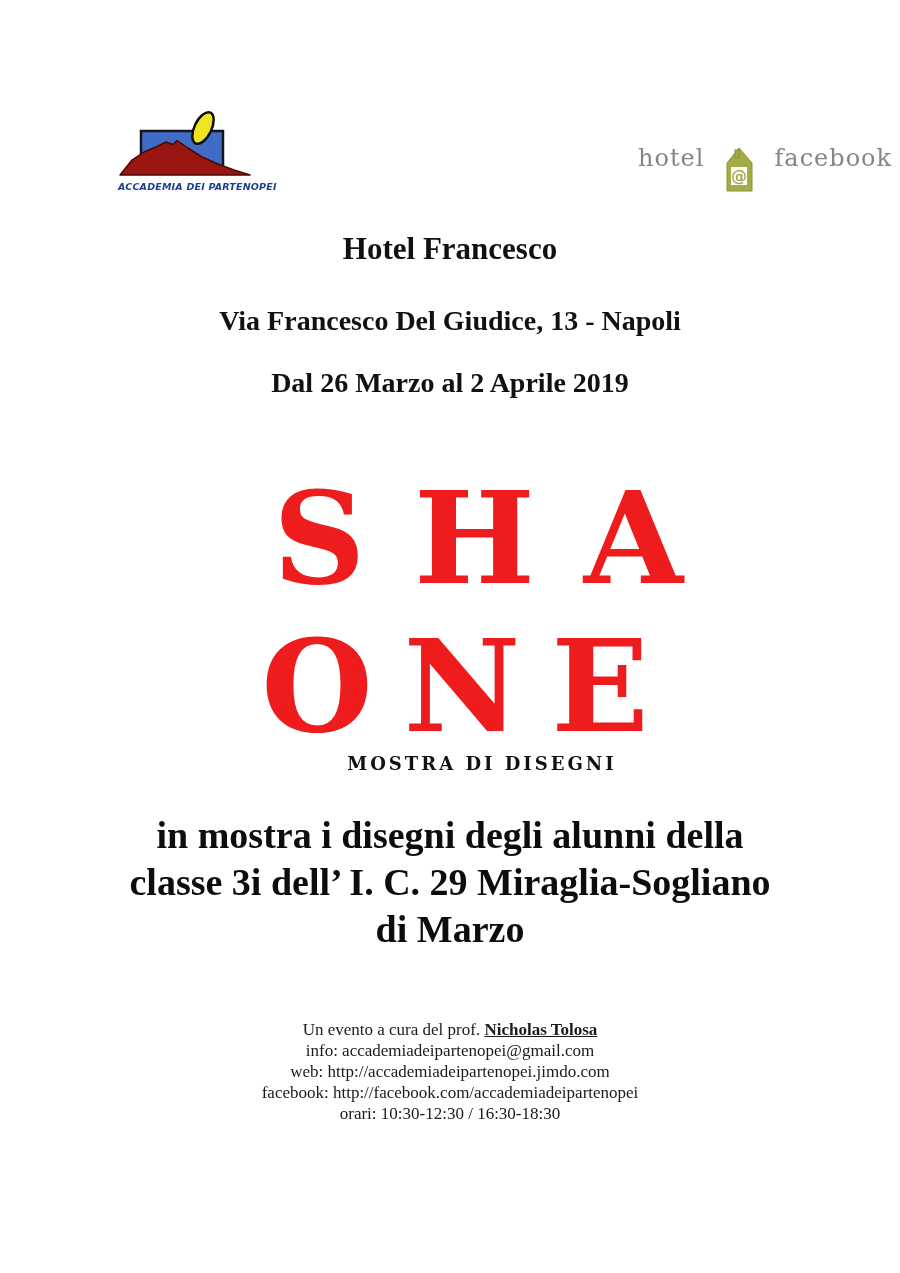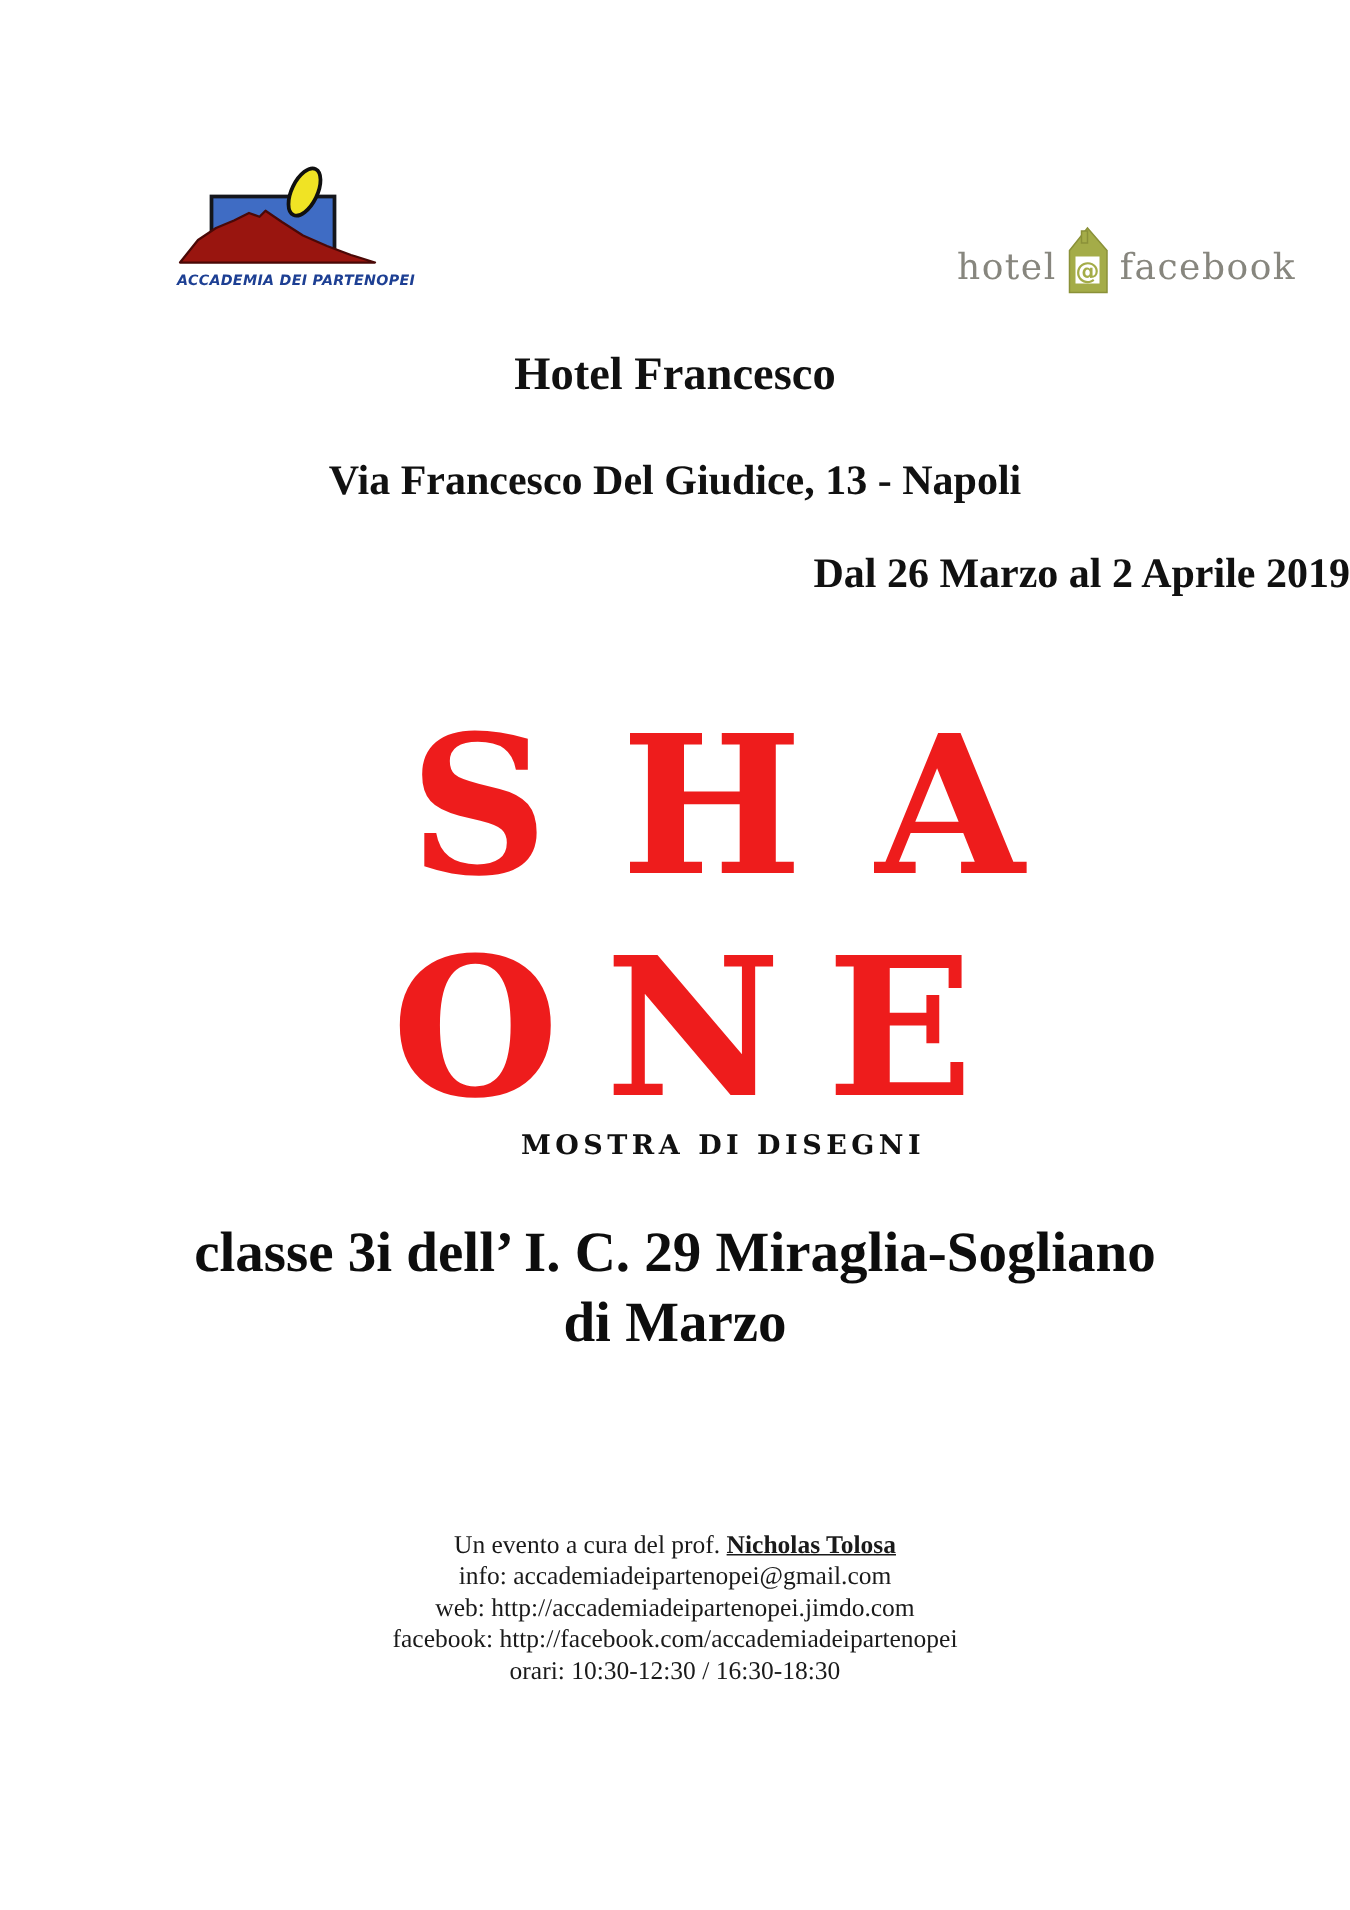--- a/index.html
+++ b/index.html
@@ -30,39 +30,39 @@
     letter-spacing: 0.2px;
     color: #1d3f93;
     white-space: nowrap;
   }
   .hotel-logo {
     position: absolute;
     left: 638px;
     top: 146px;
     height: 50px;
     display: flex;
-    align-items: flex-end;
-    gap: 6px;
+    align-items: flex-start;
+    gap: 20px;
   }
   .hotel-logo .word {
     font-family: "DejaVu Serif", serif;
     font-size: 24px;
     font-weight: 400;
     color: #87867e;
     letter-spacing: 1px;
     line-height: 1;
     padding-bottom: 6px;
   }
   .hotel-house { display: block; }
 
   
   .heading-block { position: absolute; left: 0; width: 900px; text-align: center; }
   .hotel-title    { top: 231px; font-size: 31px; font-weight: bold; }
   .hotel-address  { top: 305px; font-size: 28px; font-weight: bold; }
-  .event-dates    { top: 367px; font-size: 28px; font-weight: bold; text-align: right; }
+  .event-dates    { top: 367px; font-size: 28px; font-weight: bold; }
 
   
   .main-title-line {
     position: absolute;
     left: 0;
     width: 900px;
     text-align: center;
     font-family: "DejaVu Serif", serif;
     font-weight: bold;
     font-size: 128px;
@@ -142,20 +142,21 @@
 
 <div class="heading-block event-dates">Dal 26 Marzo al 2 Aprile 2019</div>
 
 <div class="main-title-line title-line-1">SHA</div>
 
 <div class="main-title-line title-line-2">ONE</div>
 
 <div class="title-subtitle">MOSTRA DI DISEGNI</div>
 
 <div class="description">
+  <div>in mostra i disegni degli alunni della</div>
   <div>classe 3i dell’ I. C. 29 Miraglia-Sogliano</div>
   <div>di Marzo</div>
 </div>
 
 <div class="footer">
   <div><span>Un evento a cura del prof. </span><span class="bold">Nicholas Tolosa</span></div>
   <div>info: accademiadeipartenopei@gmail.com</div>
   <div>web: http://accademiadeipartenopei.jimdo.com</div>
   <div>facebook: http://facebook.com/accademiadeipartenopei</div>
   <div>orari: 10:30-12:30 / 16:30-18:30</div>

